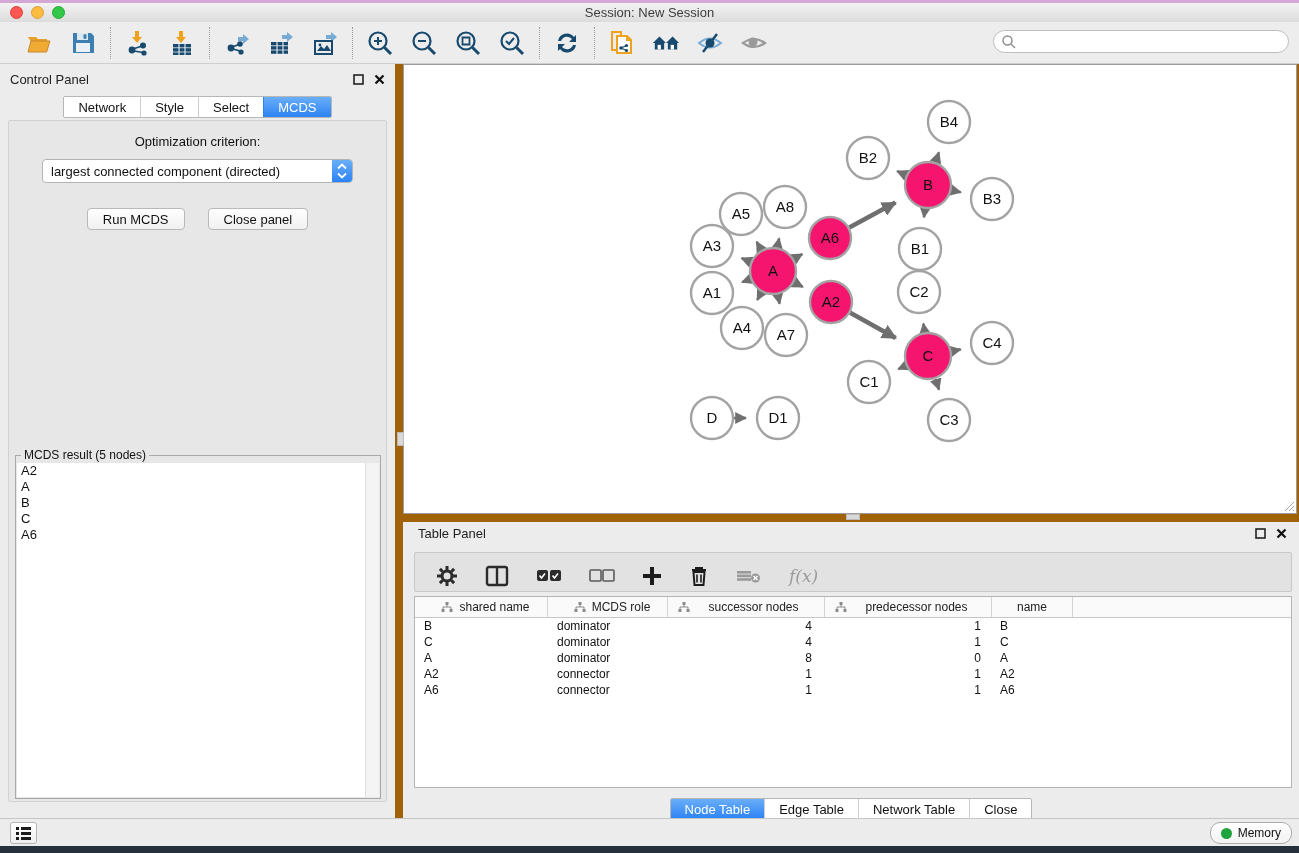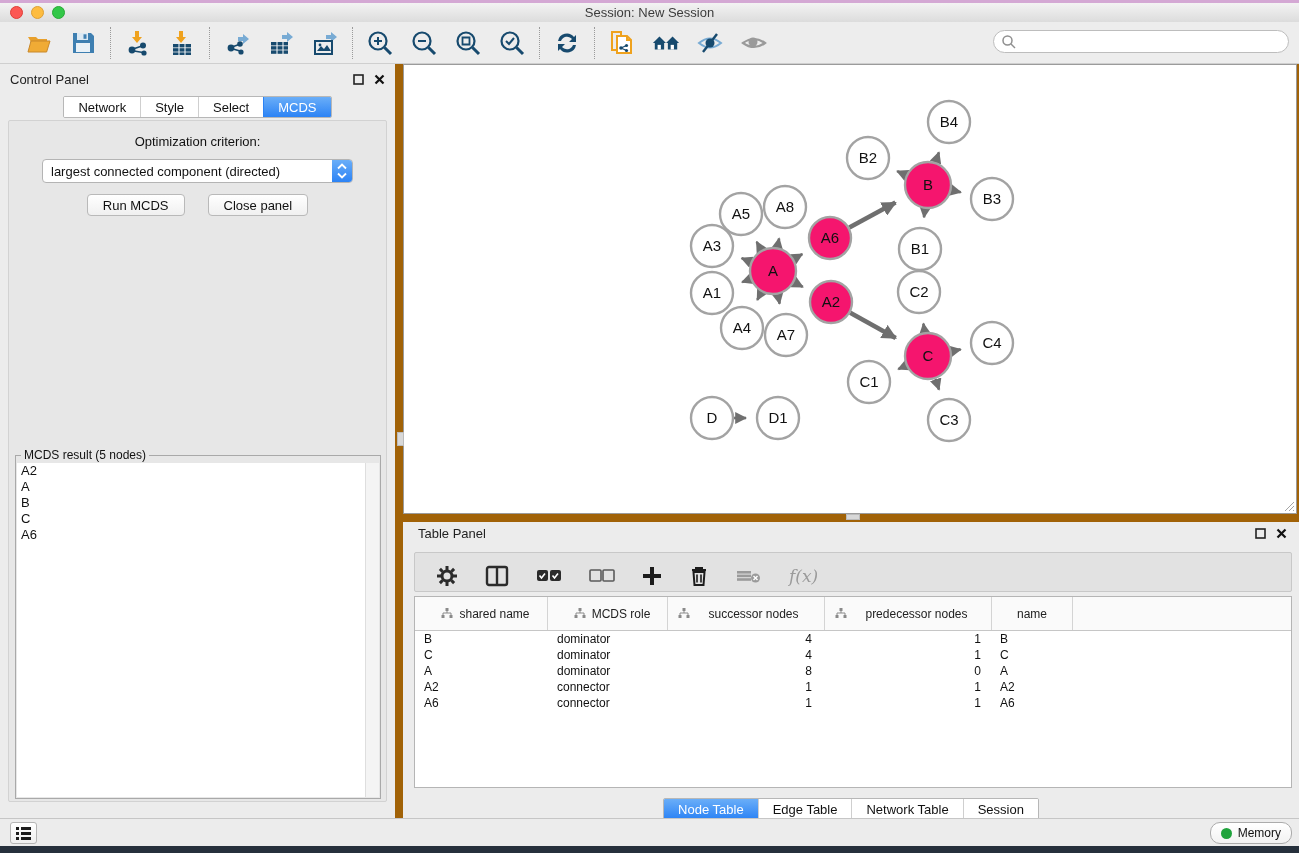--- a/index.html
+++ b/index.html
@@ -39,21 +39,21 @@
   .seg-tab:first-child { border-left:none; }
   .seg-tab.active { background:linear-gradient(#6aaef8,#2c83f5); color:#fff; border-left-color:#2c83f5; }
   .cp-inner { position:absolute; left:8px; right:8px; top:56px; bottom:16px; background:#e7e7e7;
               border:1px solid #d2d2d2; border-radius:2px; }
   .opt-label { text-align:center; font-size:13px; color:#111; margin-top:13px; }
   .select-wrap { width:311px; height:24px; margin:10px auto 0 auto; background:#fff; border:1px solid #b4b4b4;
                  border-radius:4px; display:flex; align-items:center; position:relative; }
   .select-wrap .sel-text { font-size:13px; color:#111; padding-left:8px; flex:1; white-space:nowrap; }
   .sel-stepper { width:20px; height:22px; border-radius:0 3px 3px 0; background:linear-gradient(#6aaef8,#2c83f5);
                  display:flex; flex-direction:column; align-items:center; justify-content:center; gap:2px; }
-  .btn-row { display:flex; justify-content:center; gap:23px; margin-top:11px; }
+  .btn-row { display:flex; justify-content:center; gap:23px; margin-top:25px; }
   .mac-btn { height:22px; padding:0 15px; background:linear-gradient(#ffffff,#f0f0f0); border:1px solid #b9b9b9;
              border-radius:4px; font-size:13px; color:#111; font-family:"Liberation Sans",sans-serif; }
   .result-fieldset { position:absolute; left:6px; right:5px; top:334px; bottom:2px;
                      border:1px solid #a9a9a9; }
   .result-legend { position:absolute; top:-8px; left:5px; background:#e7e7e7; font-size:12px; color:#111; padding:0 3px; }
   .result-list { position:absolute; left:1px; right:1px; top:7px; bottom:1px; background:#fff; overflow:hidden; }
   .result-scroll { position:absolute; right:0; top:0; bottom:0; width:14px; background:#f4f4f4; border-left:1px solid #dedede; }
   .result-item { font-size:13px; color:#111; line-height:16px; padding-left:4px; }
 
   
@@ -71,21 +71,21 @@
   
   .table-panel { position:absolute; left:403px; top:522px; width:896px; height:296px; background:#ececec; }
   .tp-head { height:21px; display:flex; align-items:center; padding:2px 12px 0 15px; }
   .tp-head .tp-title { font-size:13px; color:#222; flex:1; }
   .tp-toolbar { position:absolute; left:11px; right:7px; top:30px; height:40px; background:#e2e2e2;
                 border:1px solid #c8c8c8; border-radius:2px; display:flex; align-items:center; gap:27px; padding-left:21px; }
   .tp-toolbar .tbn { display:flex; align-items:flex-end; justify-content:center;margin-top:8px; }
   .fx-label { font-family:"DejaVu Serif", serif; font-style:italic; font-size:17px; color:#9a9a9a; }
   .data-table { position:absolute; left:11px; right:7px; top:74px; height:192px; background:#fff;
                 border:1px solid #b5b5b5; overflow:hidden; }
-  .dt-header { display:flex; height:34px; background:#fafafa; border-bottom:1px solid #c6c6c6; }
+  .dt-header { display:flex; height:21px; background:#fafafa; border-bottom:1px solid #c6c6c6; }
   .dt-hcell { display:flex; align-items:center; justify-content:center; gap:6px; font-size:12px; color:#222;
               border-right:1px solid #d4d4d4; }
   .dt-hcell:last-child { border-right:none; }
   .dt-row { display:flex; height:16px; align-items:center; }
   .dt-cell { font-size:12px; color:#111; overflow:hidden; white-space:nowrap; }
   .c0 { width:133px; padding-left:9px; }
   .c1 { width:120px; padding-left:9px; }
   .c2 { width:157px; text-align:right; padding-right:13px; }
   .c3 { width:167px; text-align:right; padding-right:11px; }
   .c4 { width:81px; padding-left:8px; }
@@ -605,21 +605,21 @@
             <div class="dt-cell cf"></div>
           </div>
         </div>
     </div>
 
     <div class="tp-tabs">
       <div class="seg">
         <div class="seg-tab active">Node Table</div>
         <div class="seg-tab">Edge Table</div>
         <div class="seg-tab">Network Table</div>
-        <div class="seg-tab">Session</div>
+        <div class="seg-tab">Close</div>
       </div>
     </div>
   </div>
 
   <div class="statusbar">
     <div class="list-btn">
       <svg width="15" height="13" viewBox="0 0 15 13">
           <g fill="#1c1c1c">
             <rect x="0" y="0" width="3" height="3"></rect>
             <rect x="5" y="0" width="10" height="3"></rect>

